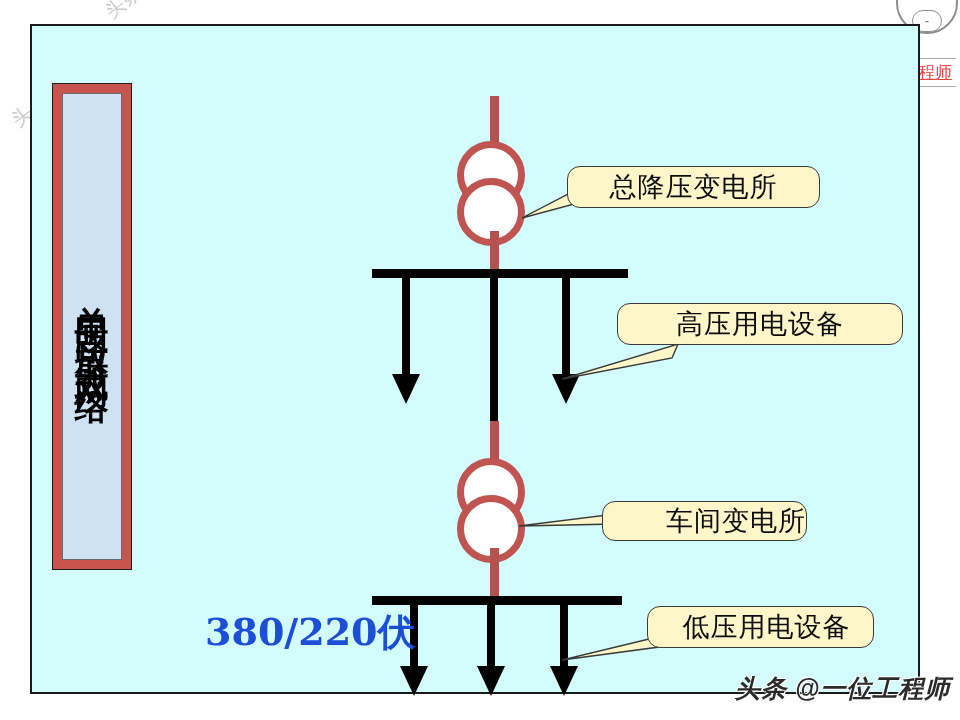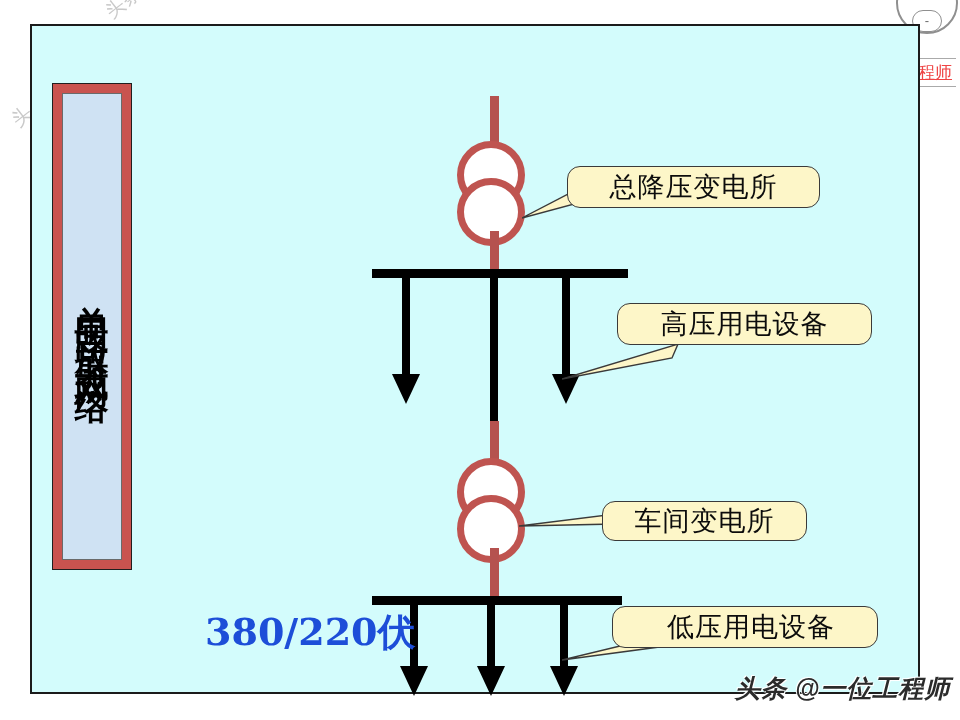--- a/index.html
+++ b/index.html
@@ -284,33 +284,33 @@
   <svg class="callout-tail" style="left:490px; top:155px; width:60px; height:45px;" viewBox="0 0 60 45">
     <polygon points="0,37 56,8 56,22" fill="#fdf6c8" stroke="#3a3a3a" stroke-width="1.4"></polygon>
   </svg>
   <div class="callout" style="left:535px; top:140px; width:253px; height:42px;">
     <span>总降压变电所</span>
   </div>
 
   <svg class="callout-tail" style="left:530px; top:300px; width:120px; height:60px;" viewBox="0 0 120 60">
     <polygon points="0,53 116,18 110,32" fill="#fdf6c8" stroke="#3a3a3a" stroke-width="1.4"></polygon>
   </svg>
-  <div class="callout" style="left:585px; top:277px; width:255px; height:42px;">
+  <div class="callout" style="left:585px; top:277px; width:286px; height:42px;">
     <span>高压用电设备</span>
   </div>
 
   <svg class="callout-tail" style="left:487px; top:478px; width:100px; height:30px;" viewBox="0 0 100 30">
     <polygon points="0,22 96,10 96,20" fill="#fdf6c8" stroke="#3a3a3a" stroke-width="1.4"></polygon>
   </svg>
-  <div class="callout" style="left:570px; top:475px; width:205px; height:40px;">
+  <div class="callout" style="left:570px; top:475px; width:205px; height:40px;justify-content:flex-end;">
     <span>车间变电所</span>
   </div>
 
   <svg class="callout-tail" style="left:530px; top:590px; width:120px; height:50px;" viewBox="0 0 120 50">
     <polygon points="0,44 116,16 112,29" fill="#fdf6c8" stroke="#3a3a3a" stroke-width="1.4"></polygon>
   </svg>
-  <div class="callout" style="left:580px; top:580px; width:266px; height:42px;padding-left:12px;">
+  <div class="callout" style="left:615px; top:580px; width:227px; height:42px;padding-left:12px;">
     <span>低压用电设备</span>
   </div>
 
 </div>
 
 <div id="wm-bottom">头条 @一位工程师</div>
 
 </body></html>

